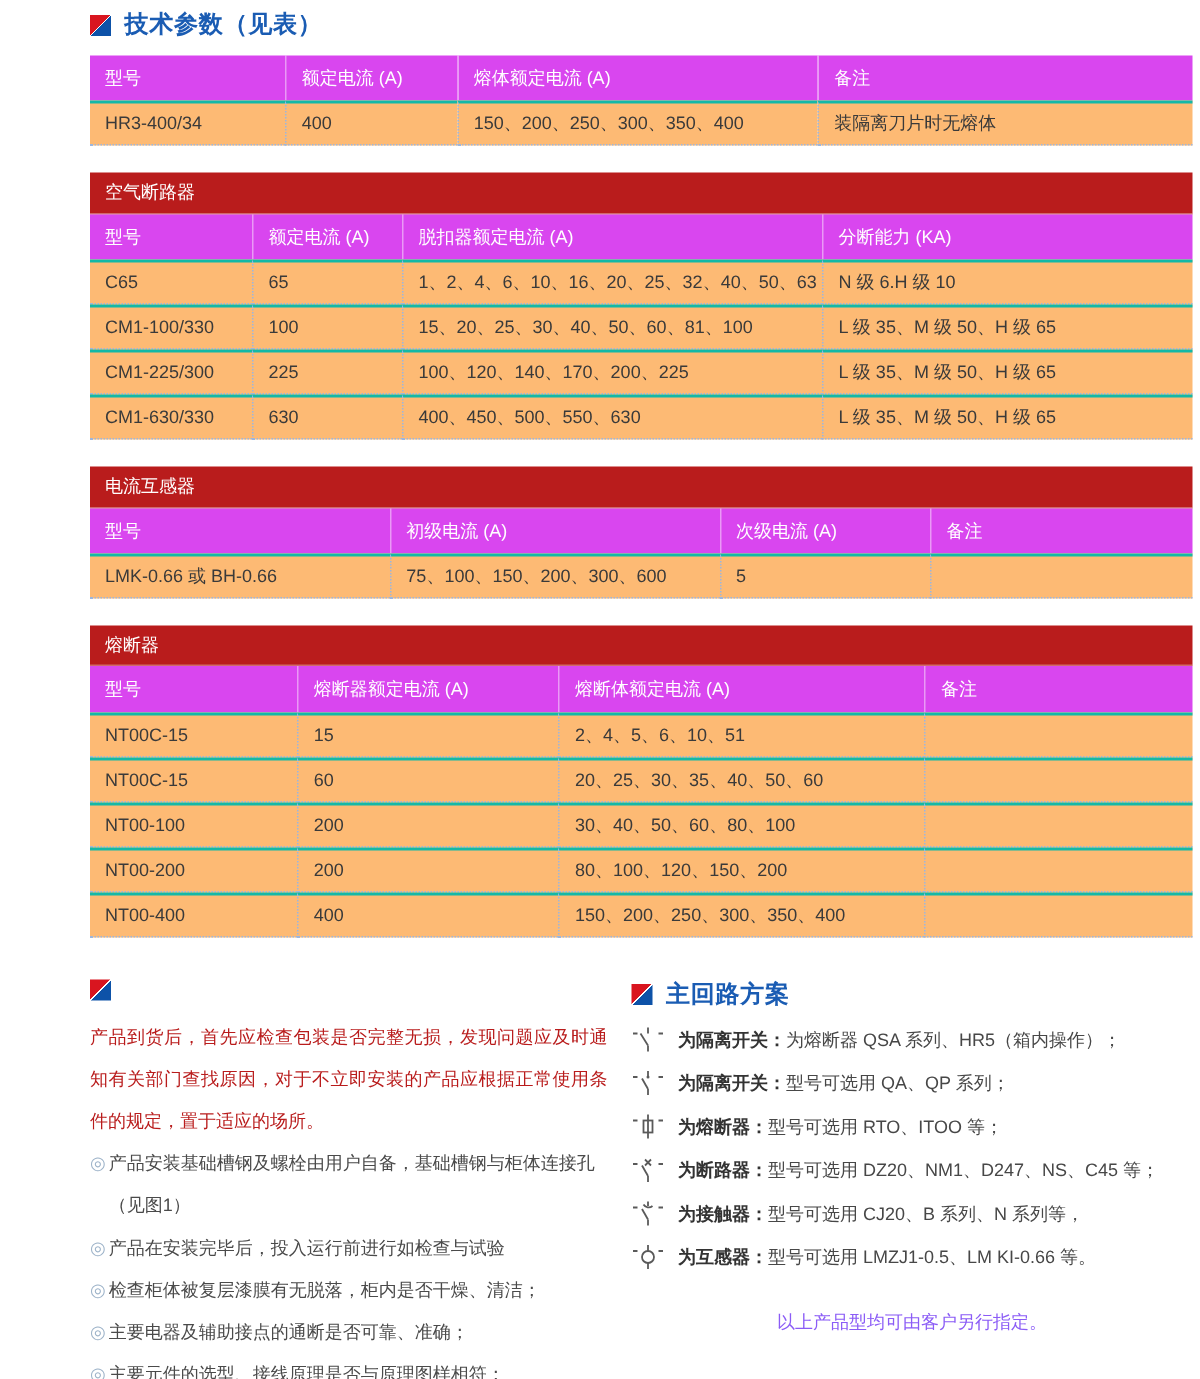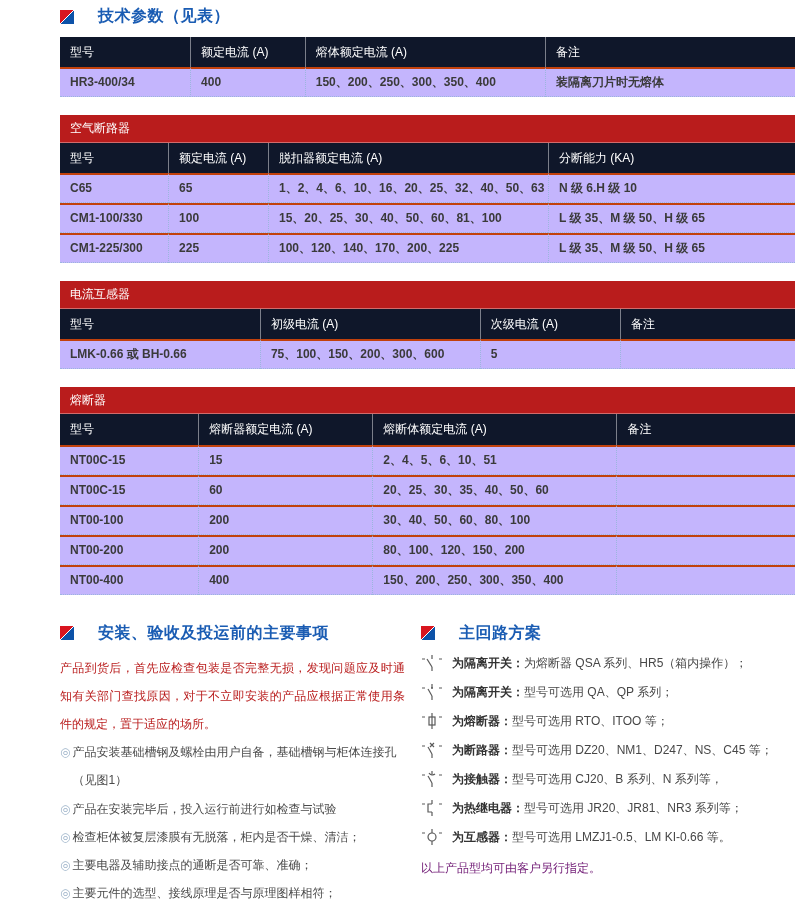--- a/index.html
+++ b/index.html
@@ -6,55 +6,55 @@
   body{
     width:800px;
     font-family:"Liberation Sans","DejaVu Sans",sans-serif;
     color:#3a3a3a;
     -webkit-font-smoothing:antialiased;
   }
   .page{width:735px;margin:0 0 0 60px;padding-top:6px;}
 
   
   .section-title{
-    display:flex;align-items:center;gap:24px;
+    display:flex;align-items:center;gap:9px;
     color:#1a5cb3;font-size:16px;font-weight:bold;
     margin:0 0 10px 0;letter-spacing:.5px;
   }
   .flag-icon{
     width:14px;height:14px;flex:0 0 auto;
     background:linear-gradient(135deg,#d9151f 0 48%,#ffffff 48% 52%,#0d52a8 52% 100%);
   }
 
   
   table.spec{
     width:100%;
     border-collapse:separate;border-spacing:0;
     font-size:12px;
     margin:0 0 18px 0;
     table-layout:fixed;
   }
   table.spec thead th{
-    background:#0f172a;color:#ffffff;
+    background:#d946ef;color:#ffffff;
     text-align:left;font-weight:500;
     padding:8px 10px;line-height:1.2;
     overflow:hidden;white-space:nowrap;
   }
   table.spec thead th + th{border-left:1px solid rgba(255,255,255,.45);}
   table.spec tr.band td{
     background:#b91c1c;color:#ffffff;
     padding:6px 10px;line-height:1.2;
     border-bottom:1px solid rgba(255,255,255,.35);
     font-weight:500;
   }
   table.spec tbody td{
-    background:#c4b5fd;color:#3a3a3a;
-    font-weight:bold;
+    background:#fdba74;color:#3a3a3a;
+    font-weight:normal;
     padding:6px 10px;line-height:1.25;
-    border-top:2px solid #c2410c;
+    border-top:2px solid #14b8a6;
     border-bottom:1px dotted #9cb6de;
     overflow:hidden;white-space:nowrap;
   }
   table.spec tbody td + td{border-left:1px dotted #9cb6de;}
   td.em{color:#1d1d1d;margin-top:10px;}
 
   
   .bottom{display:flex;margin-top:28px;}
   .col-left{width:345px;margin-right:16px;flex:0 0 auto;}
   .col-right{flex:1;}
@@ -69,21 +69,21 @@
   .mc-item{
     display:flex;align-items:center;
     font-size:12px;line-height:1.5;
     margin:0 0 11px 0;
     text-align:right;
   }
   .mc-icon{flex:0 0 auto;margin-right:9px;display:flex;align-items:center;}
   .mc-icon svg{display:block;}
   .mc-name{font-weight:bold;color:#333333;white-space:nowrap;}
   .mc-desc{color:#474747;}
-  .mc-footer{font-size:12px;color:#701a75;margin:14px 0 0 0;}
+  .mc-footer{font-size:12px;color:#8b5cf6;margin:26px 0 0 0;text-align:center;}
 </style>
 </head>
 <body>
 
 <div class="page">
 
   <div class="section-title">
     <span class="flag-icon"></span>
     <span>技术参数（见表）</span>
   </div>
@@ -143,20 +143,26 @@
         <td>100</td>
         <td>15、20、25、30、40、50、60、81、100</td>
         <td>L 级 35、M 级 50、H 级 65</td>
       </tr>
       <tr>
         <td>CM1-225/300</td>
         <td>225</td>
         <td>100、120、140、170、200、225</td>
         <td>L 级 35、M 级 50、H 级 65</td>
       </tr>
+      <tr>
+        <td>CM1-630/330</td>
+        <td>630</td>
+        <td>400、450、500、550、630</td>
+        <td>L 级 35、M 级 50、H 级 65</td>
+      </tr>
     </tbody>
   </table>
 
   <table class="spec">
     <colgroup>
         <col style="width:27.2%">
         <col style="width:29.9%">
         <col style="width:19.1%">
         <col style="width:23.8%">
       </colgroup>
@@ -231,21 +237,20 @@
         <td></td>
       </tr>
     </tbody>
   </table>
 
   <div class="bottom">
 
     <div class="col-left">
       <div class="section-title">
         <span class="flag-icon"></span>
-        <span>安装、验收及投运前的主要事项</span>
       </div>
       <p class="body-text">产品到货后，首先应检查包装是否完整无损，发现问题应及时通知有关部门查找原因，对于不立即安装的产品应根据正常使用条件的规定，置于适应的场所。</p>
 
       <div class="bullet-line">
         <span class="bullet">◎</span>
         <span>产品安装基础槽钢及螺栓由用户自备，基础槽钢与柜体连接孔（见图1）</span>
       </div>
       <div class="bullet-line">
         <span class="bullet">◎</span>
         <span>产品在安装完毕后，投入运行前进行如检查与试验</span>
@@ -327,31 +332,20 @@
             <path d="M1 5 h3 M18 5 h3"></path>
               <path d="M11 1 v3 M11 17 v-4"></path>
               <path d="M11 13 L7 6"></path>
               <path d="M8 3 a4 4 0 0 0 6 1"></path>
           </svg>
         </span>
         <span class="mc-name">为接触器：</span>
         <span class="mc-desc">型号可选用 CJ20、B 系列、N 系列等，</span>
       </div>
 
-      <div class="mc-item">
-        <span class="mc-icon">
-          <svg width="22" height="18" viewBox="0 0 22 18" fill="none" stroke="#5a5a5a" stroke-width="1.2">
-            <path d="M1 5 h3 M18 5 h3"></path>
-              <path d="M11 1 v4 M11 13 v4"></path>
-              <path d="M11 5 h-4 v8 h4"></path>
-          </svg>
-        </span>
-        <span class="mc-name">为热继电器：</span>
-        <span class="mc-desc">型号可选用 JR20、JR81、NR3 系列等；</span>
-      </div>
 
       <div class="mc-item">
         <span class="mc-icon">
           <svg width="22" height="18" viewBox="0 0 22 18" fill="none" stroke="#5a5a5a" stroke-width="1.2">
             <path d="M1 5 h3 M18 5 h3"></path>
               <path d="M11 1 v4 M11 13 v4"></path>
               <circle cx="11" cy="9" r="4"></circle>
           </svg>
         </span>
         <span class="mc-name">为互感器：</span>

